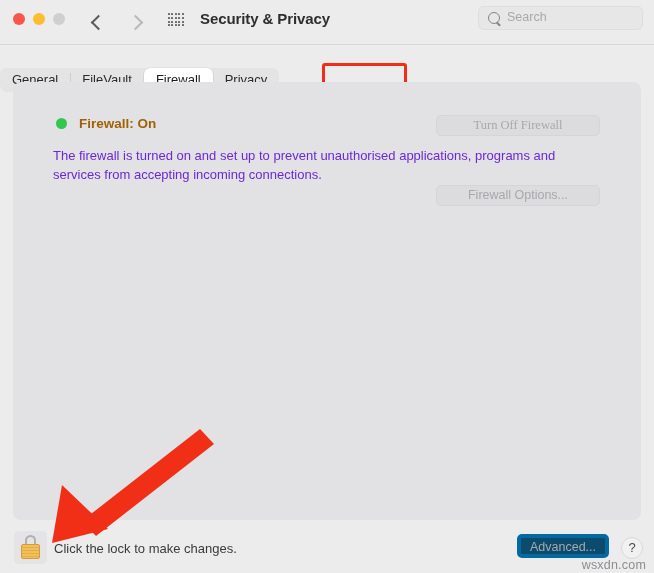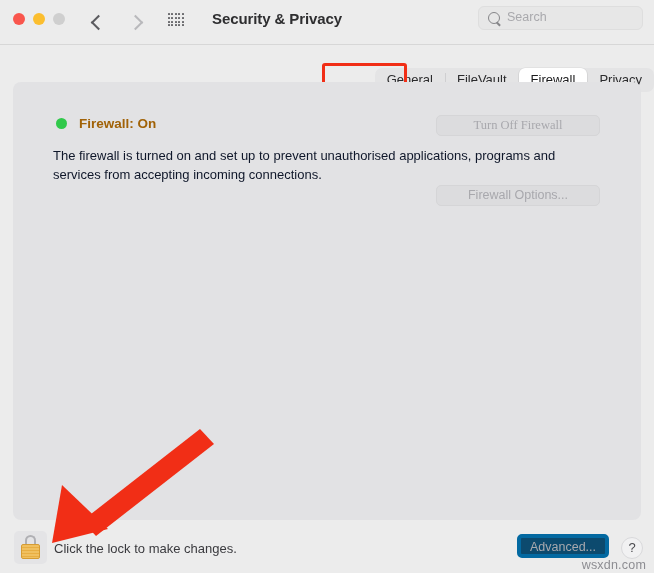--- a/index.html
+++ b/index.html
@@ -85,21 +85,21 @@
   .gridicon i {
     background: #68686c;
     width: 2px; height: 2px;
     border-radius: 0.5px;
     display: block;
   }
 
   .win-title {
     position: absolute;
     top: 10px;
-    left: 212px;
+    left: 200px;
     font-size: 15px;
     font-weight: bold;
     color: #2e2e30;
     letter-spacing: -0.1px;
   }
 
   .searchbox {
     position: absolute;
     top: 6px;
     right: 11px;
@@ -133,21 +133,21 @@
     color: #a9a9ad;
   }
 
   
   .tabbar {
     position: absolute;
     top: 68px;
     left: 0;
     width: 654px;
     display: flex;
-    justify-content: flex-end;
+    justify-content: flex-start;
   }
   .segmented {
     display: flex;
     align-items: stretch;
     background: #e4e4e5;
     border-radius: 7px;
     height: 24px;
     padding: 0;
   }
   .seg {
@@ -217,21 +217,21 @@
     color: #a16207;
   }
 
   .desc {
     position: absolute;
     left: 40px;
     top: 64px;
     width: 545px;
     font-size: 13px;
     line-height: 19px;
-    color: #0f172a;
+    color: #6d28d9;
   }
 
   .btn {
     position: absolute;
     width: 164px;
     height: 21px;
     background: #dcdcde;
     border: 1px solid #d5d5d7;
     border-radius: 5px;
     box-sizing: border-box;

